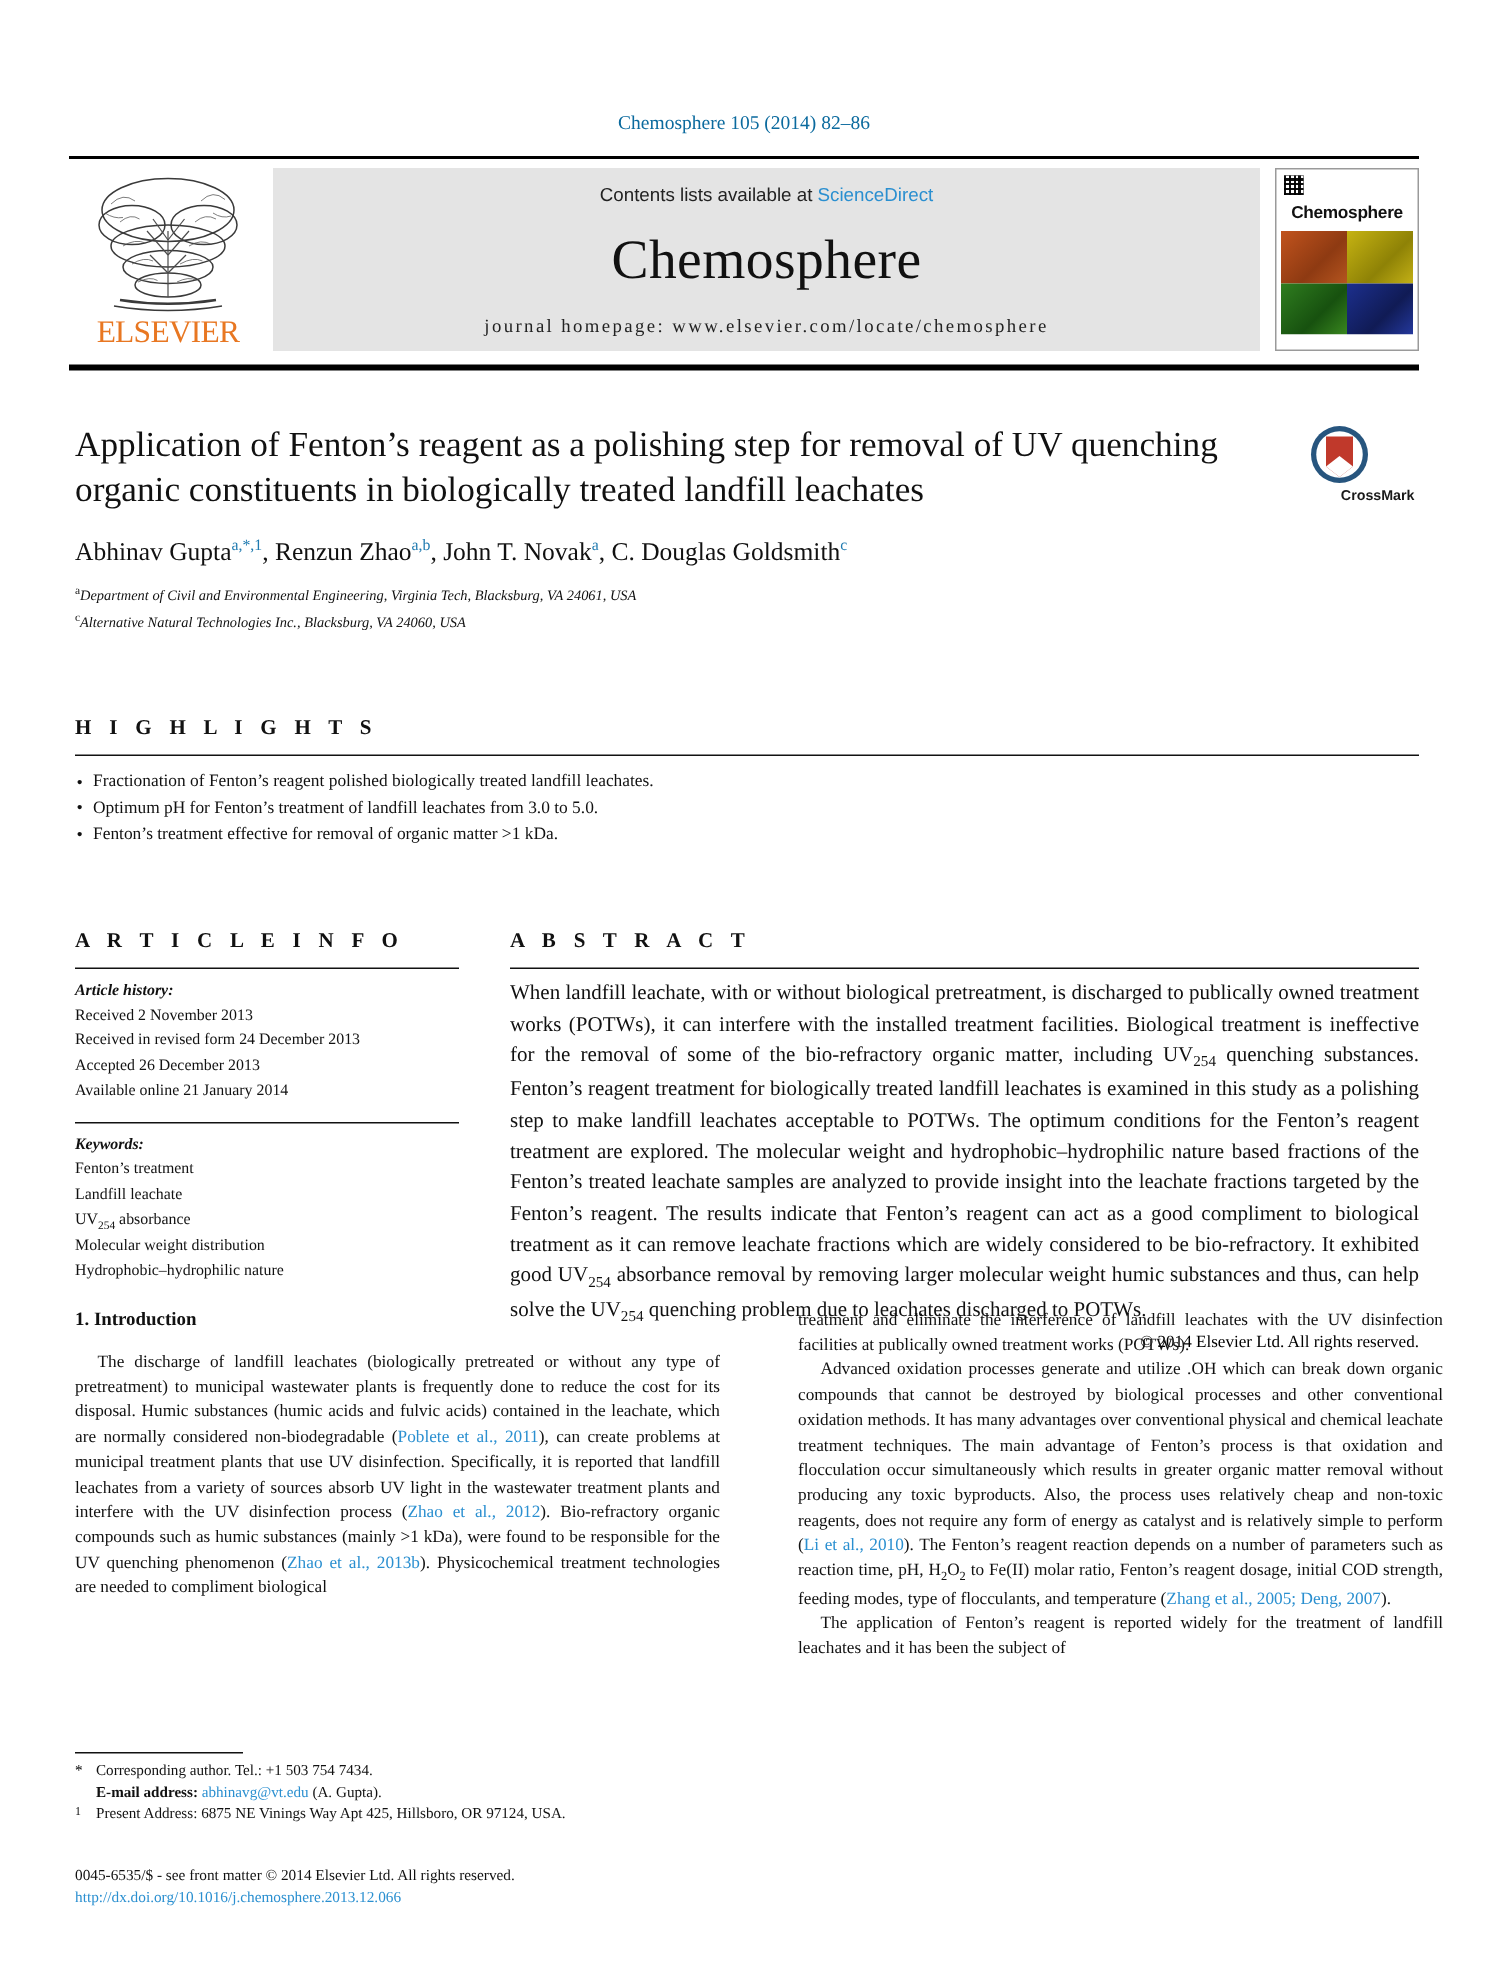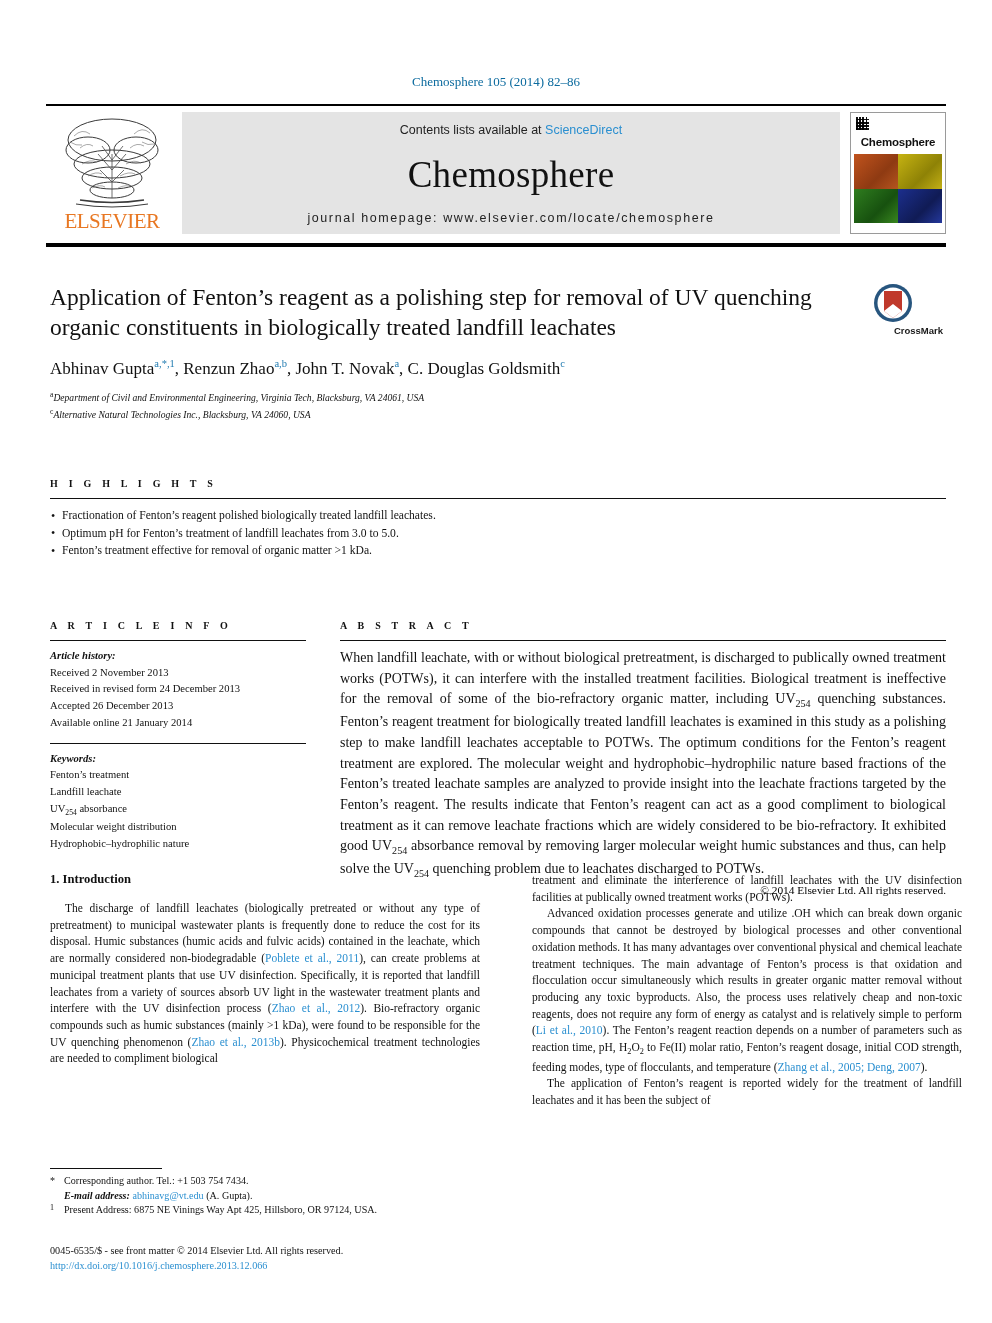--- a/index.html
+++ b/index.html
@@ -85,21 +85,21 @@
     color: #2a8fd0;
   }
   .journal-name {
     font-family: "Liberation Serif", serif;
     font-size: 37px;
     color: #111;
     line-height: 1;
     letter-spacing: 0.3px;
   }
   .homepage-line {
-    font-family: Liberation Sans, sans-serif;
+    font-family: Liberation Serif, serif;
     font-size: 12.5px;
     color: #222;
     letter-spacing: 1.6px;
   }
   .cover-thumb {
     flex: 0 0 96px;
     width: 96px;
     margin-left: 10px;
     border: 1px solid #9a9a9a;
     background: #fff;
@@ -199,21 +199,21 @@
     font-family: "Liberation Sans", sans-serif;
     font-size: 9.5px;
     font-weight: bold;
     color: #1a1a1a;
     margin-top: 2px;
   }
 
   
   .sec-head {
     font-family: "Liberation Serif", serif;
-    font-size: 10px;
+    font-size: 14px;
     font-weight: bold;
     letter-spacing: 4.2px;
     color: #111;
   }
   .highlights {
     position: absolute;
     top: 478px;
     left: 50px;
     width: 896px;
   }
@@ -323,21 +323,21 @@
     color: #111;
     padding-left: 14px;
     position: relative;
   }
   .fn-line .marker {
     position: absolute;
     left: 0;
     top: 0;
   }
   .fn-line .marker.sup1 { font-size: 8px; top: -1px; }
-  .fn-em { font-style: italic; font-weight: bold; text-align: center; }
+  .fn-em { font-weight: bold; text-align: center; }
 
   .issn-block {
     position: absolute;
     top: 1243px;
     left: 50px;
     width: 460px;
     font-size: 10.2px;
     line-height: 1.5;
     color: #111;
   }

